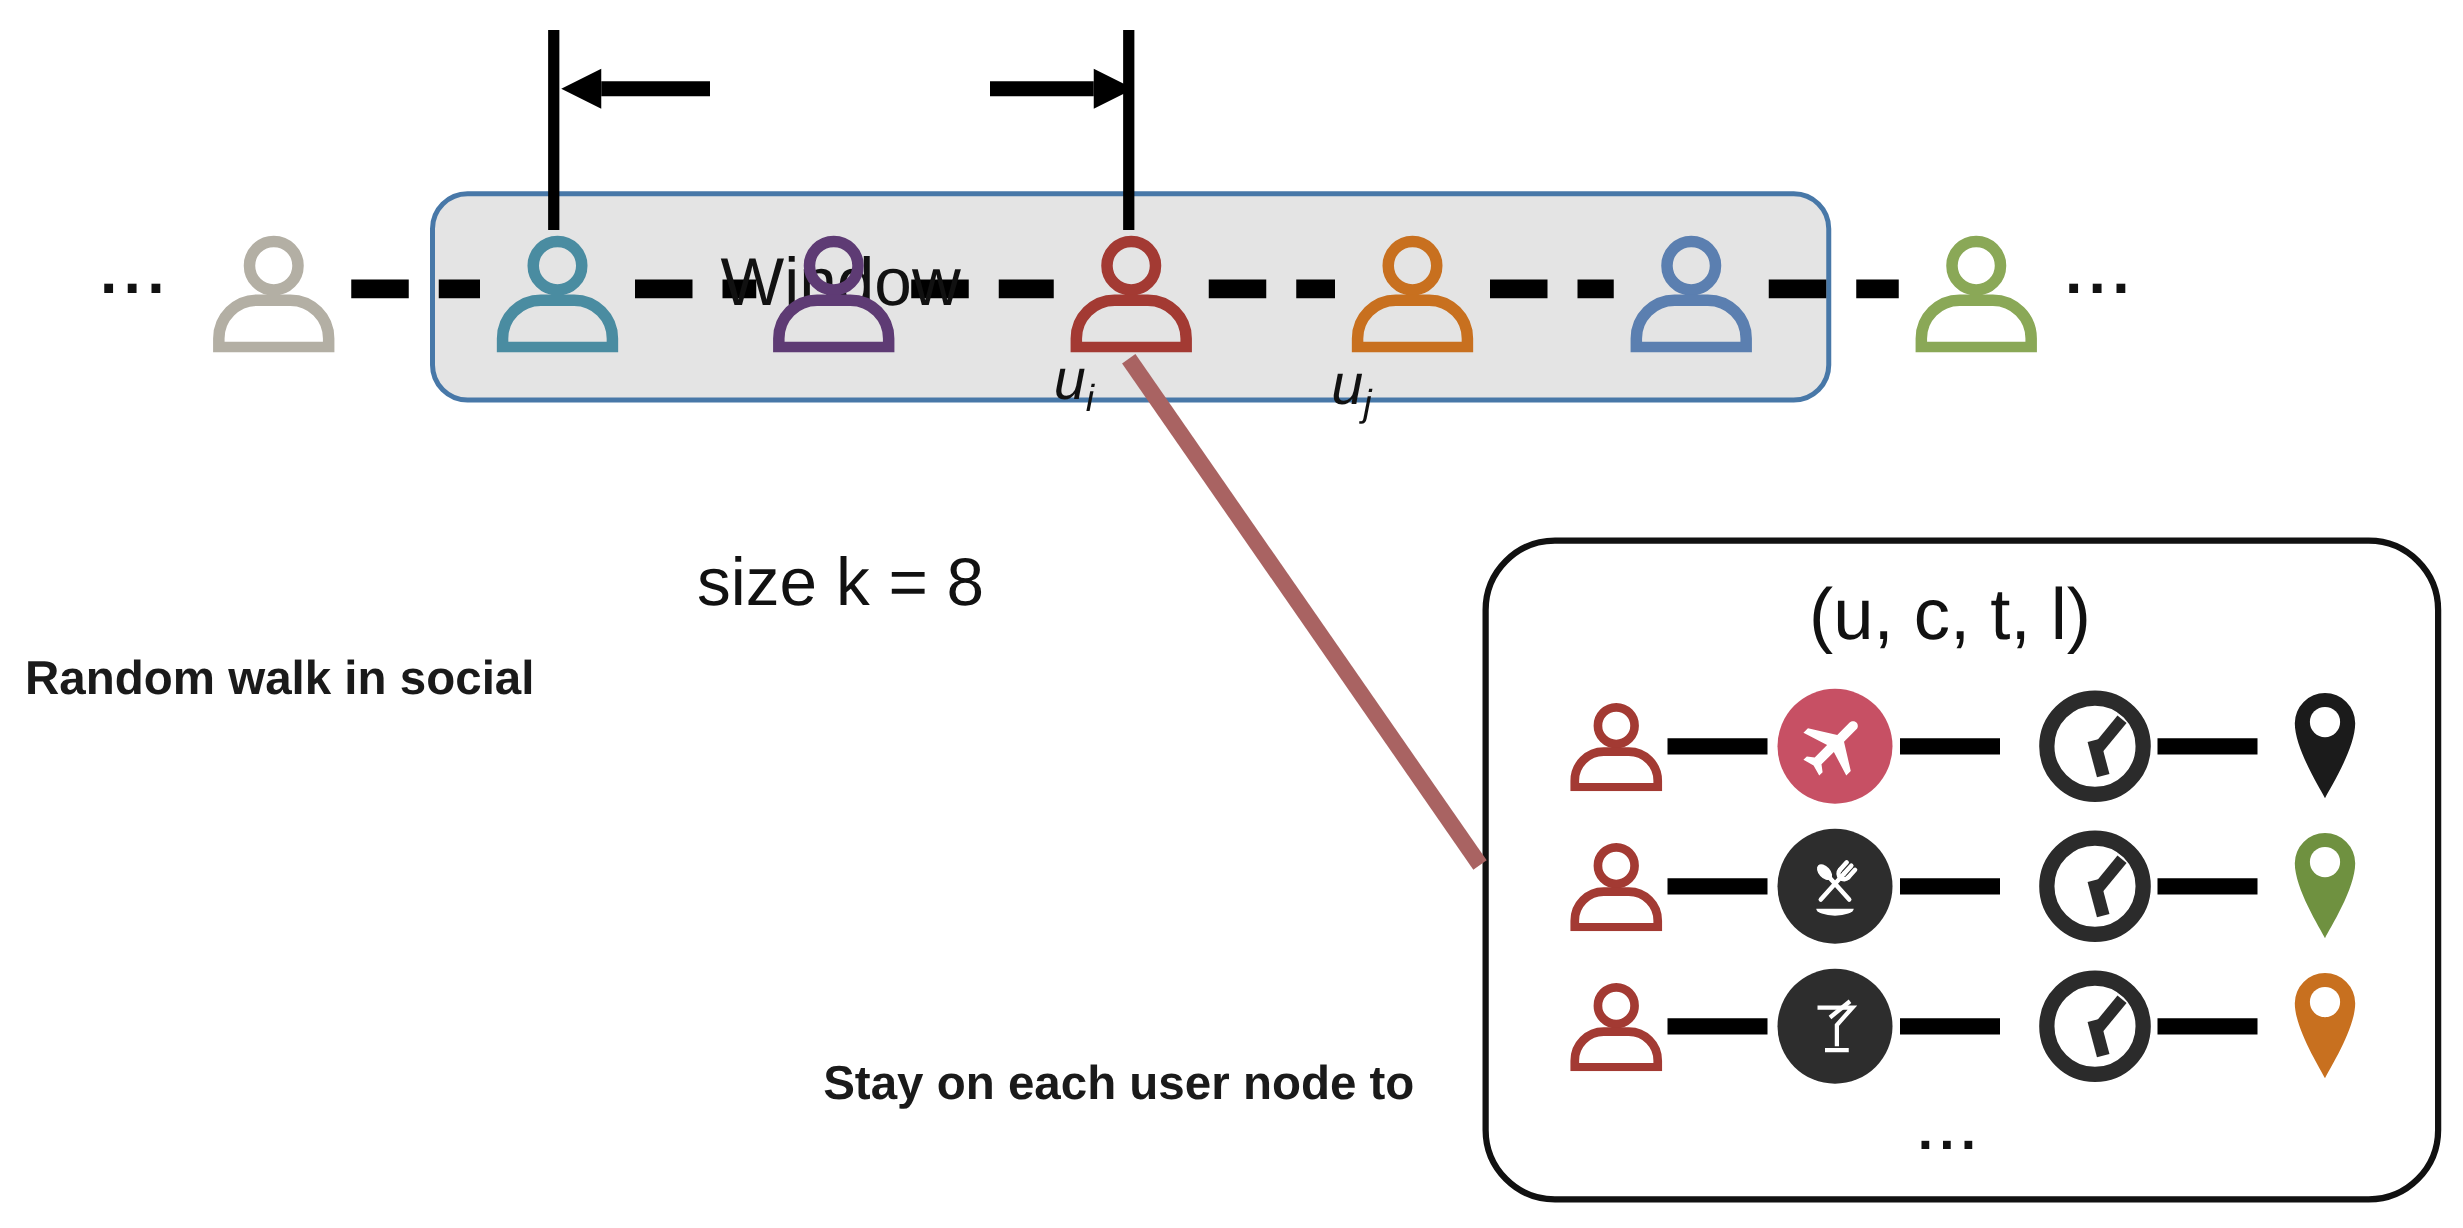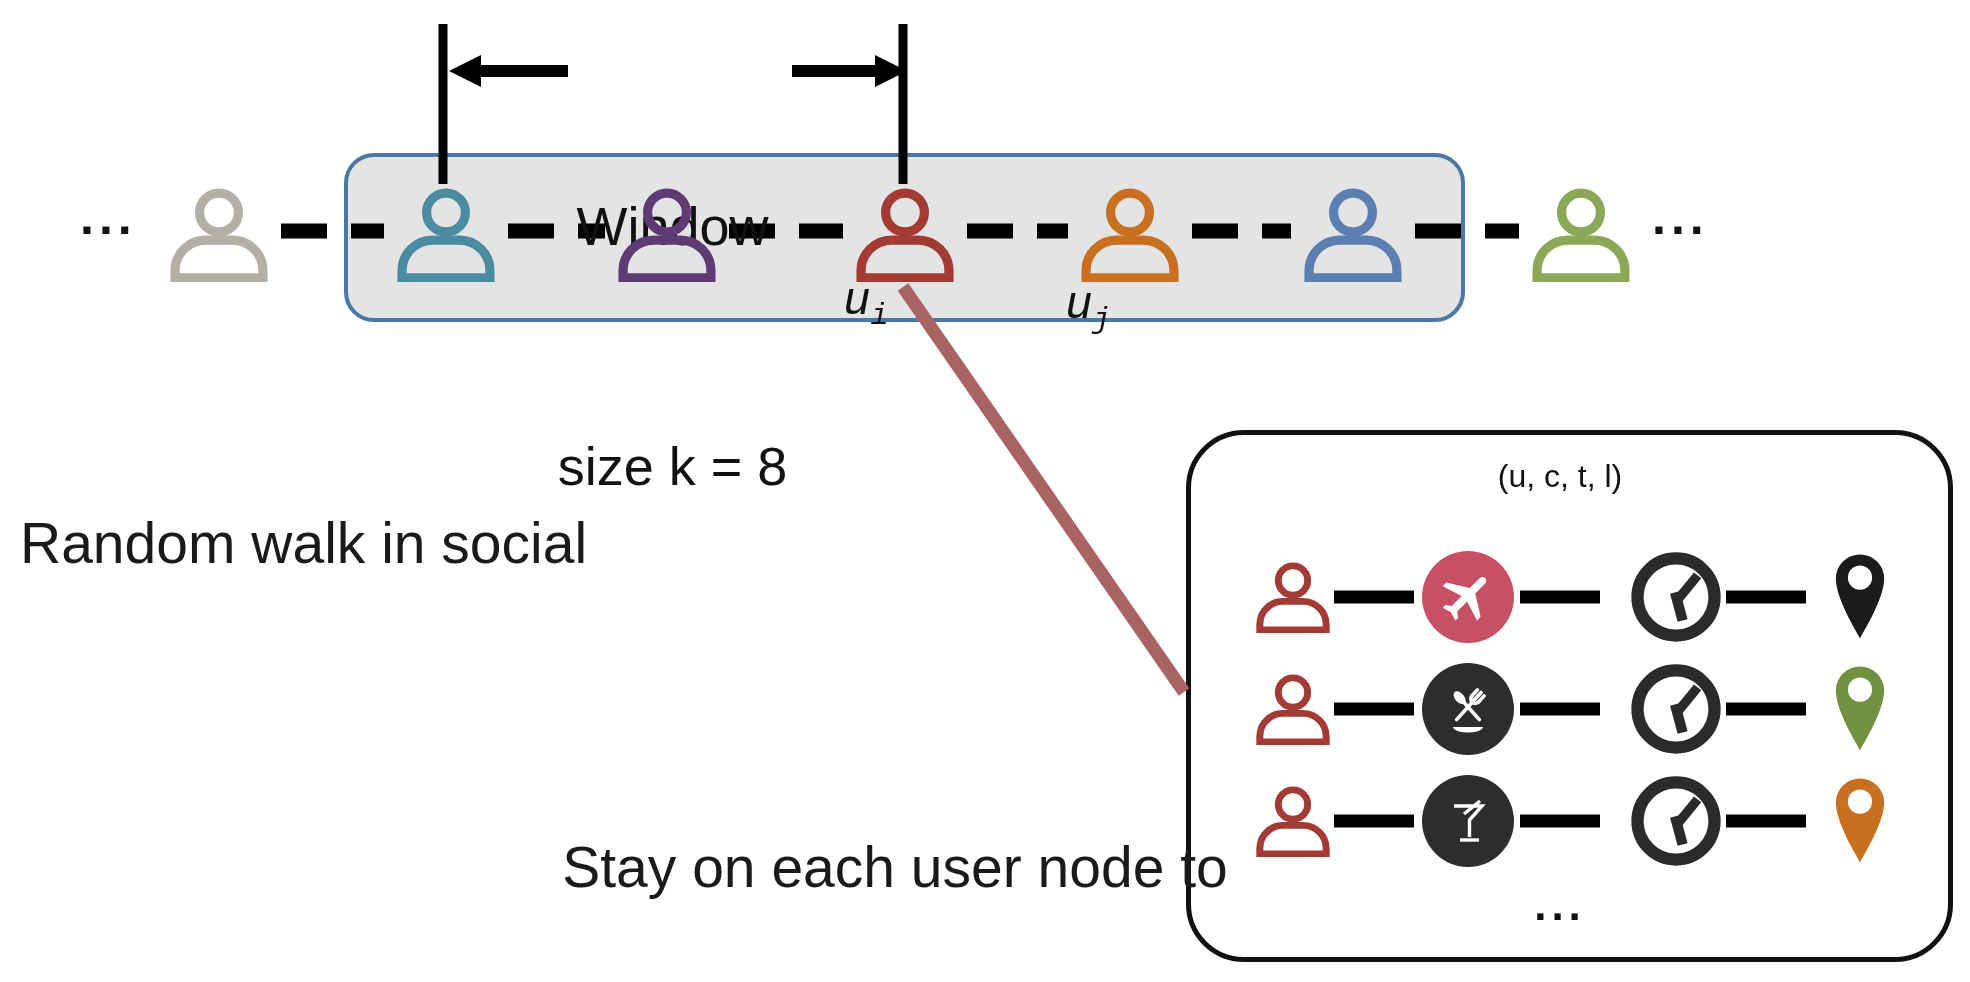--- a/index.html
+++ b/index.html
@@ -11,33 +11,33 @@
   
   .social-box{
     position:absolute;left:344px;top:153px;width:1121px;height:169px;
     background:#e4e4e4;border:4px solid #4878a8;border-radius:30px;box-sizing:border-box;
   }
   
   .panel{
     position:absolute;left:1186px;top:430px;width:767px;height:532px;
     background:#ffffff;border:5px solid #111111;border-radius:58px;box-sizing:border-box;
   }
-  .caption{color:#1a1a1a;font-size:57px;line-height:71px;white-space:pre;}
+  .caption{color:#1a1a1a;font-size:38px;line-height:71px;white-space:pre;font-weight:bold;}
   .caption-center{text-align:center;}
   .window-annotation{
     position:absolute;left:500px;top:26px;width:345px;
     text-align:center;color:#111;font-size:54px;line-height:80px;white-space:pre;
   }
   .panel-title{
     position:absolute;left:1380px;top:458px;width:360px;text-align:center;
-    color:#111;font-size:32px;
+    color:#111;font-size:58px;
   }
   .dots{color:#111;font-size:50px;font-weight:bold;letter-spacing:5px;line-height:50px;}
   .math-label{
-    color:#111;font-family:Liberation Mono, monospace;font-style:italic;font-size:46px;
+    color:#111;font-family:Liberation Sans, sans-serif;font-style:italic;font-size:46px;
   }
   .math-label sub{font-size:30px;}
   .person{position:absolute;width:106px;height:94px;}
   .person-sm{position:absolute;width:80px;height:71px;}
   .cat-circle{position:absolute;width:96px;height:96px;}
   .clock{position:absolute;width:94px;height:94px;}
   .pin{position:absolute;width:58px;height:92px;}
   svg{display:block;}
 </style>
 </head>

